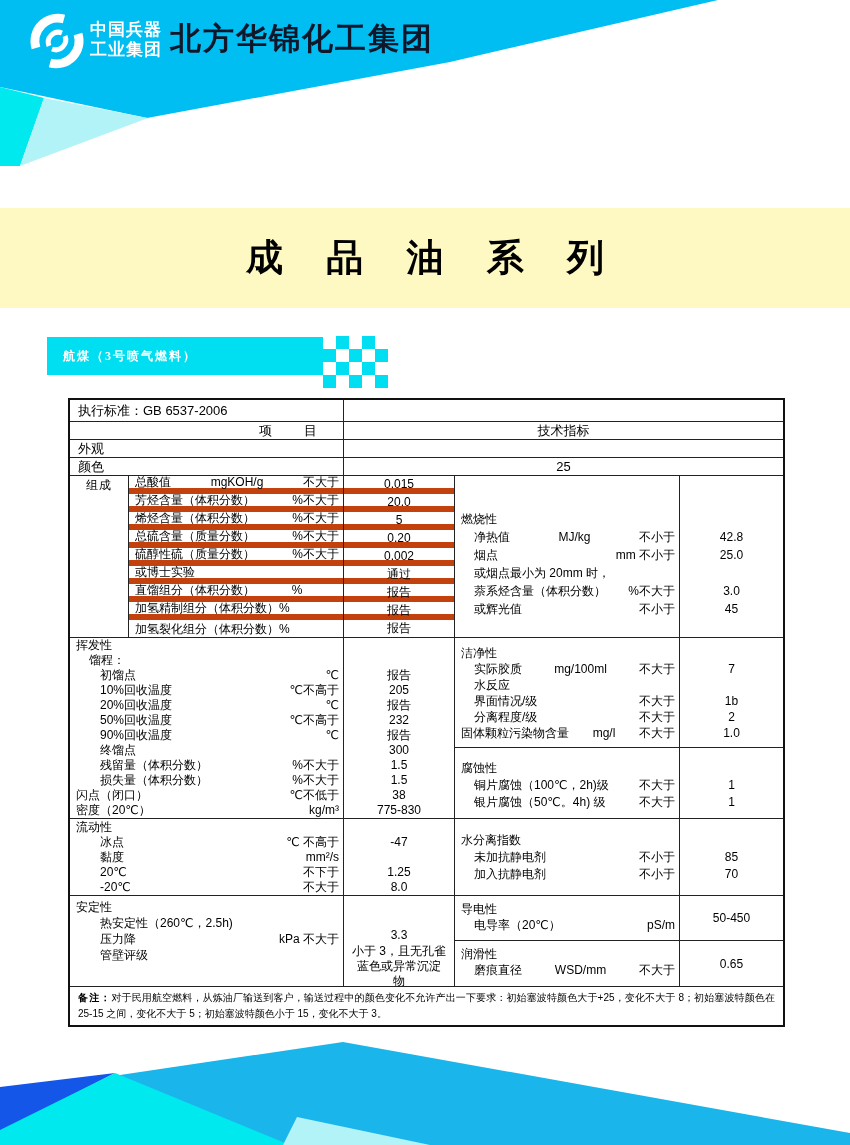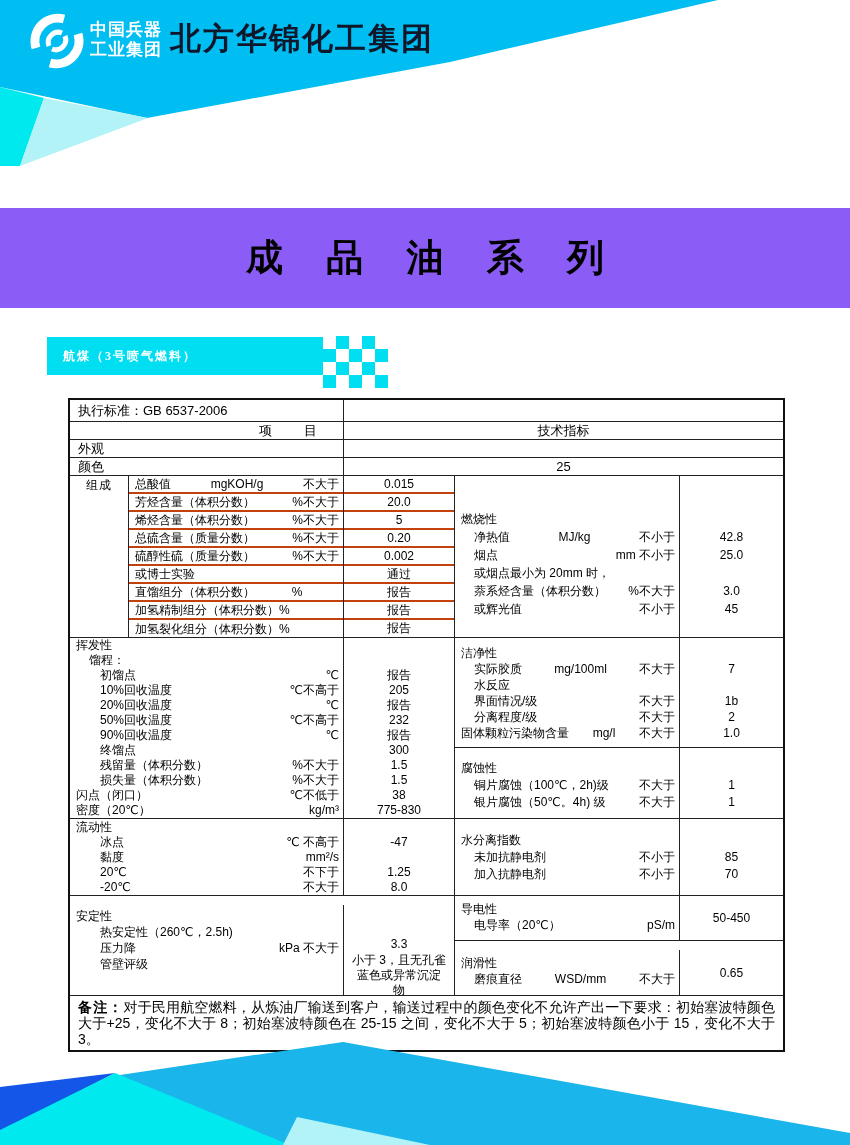--- a/index.html
+++ b/index.html
@@ -14,21 +14,21 @@
 
   
   .hdr-logo{position:absolute;left:28px;top:12px;}
   .hdr-org{position:absolute;left:90px;top:20px;color:#fff;font-weight:bold;
            font-size:17px;line-height:20px;letter-spacing:1px;}
   .hdr-company{position:absolute;left:170px;top:20px;color:#0f172a;font-weight:bold;
            font-size:31px;line-height:38px;letter-spacing:2px;}
 
   
   .title-band{position:absolute;left:0;top:208px;width:850px;height:100px;
-              background:#8b5cf6;display:flex;align-items:center;justify-content:center;}
+              background:#fef9c3;display:flex;align-items:center;justify-content:center;}
   .title-band .t{font-family:"Liberation Serif","DejaVu Serif",serif;font-weight:bold;
               font-size:37px;letter-spacing:17px;padding-left:17px;}
 
   
   .banner{position:absolute;left:47px;top:337px;width:276px;height:38px;background:#00dff2;
           display:flex;align-items:center;}
   .banner .t{font-family:"Liberation Serif","DejaVu Serif",serif;font-weight:bold;color:#fff;
           font-size:12px;letter-spacing:2px;padding-left:16px;white-space:nowrap;}
   .checker{position:absolute;left:323px;top:336px;width:65px;height:52px;
      background:conic-gradient(#00dff2 0 90deg,transparent 90deg 180deg,#00dff2 180deg 270deg,transparent 270deg 360deg);
@@ -41,27 +41,27 @@
   .trow.r1{height:22px;}
   .c1{width:274px;border-right:1px solid #222;height:100%;display:flex;align-items:center;padding-left:8px;font-size:13px;}
   .c2{flex:1;height:100%;display:flex;align-items:center;justify-content:center;font-size:13px;}
   .c1.hdr{justify-content:flex-end;padding-right:24px;letter-spacing:2px;}
 
   .main{display:flex;}
   .left{width:385px;border-right:1px solid #222;}
   .right{width:328px;}
 
   .lsec,.rsec{display:flex;border-bottom:1px solid #222;overflow:hidden;}
-  .lsec:last-child,.rsec:last-child{border-bottom:none;margin-top:9px;}
+  .lsec:last-child,.rsec:last-child{border-bottom:none;}
 
   
   .comp{height:162px;}
   .clabel{width:59px;border-right:1px solid #222;padding-top:3px;text-align:center;letter-spacing:1px;}
   .comp .citems{flex:1;}
-  .comp .iline,.comp .vline{height:18px;line-height:17px;border-bottom:2px solid #c2410c;}
+  .comp .iline,.comp .vline{height:18px;line-height:17px;border-bottom:6px solid #c2410c;}
   .comp .iline:last-child,.comp .vline:last-child{border-bottom:none;}
 
   .iline{display:flex;align-items:center;padding-left:6px;padding-right:4px;}
   .iline .t{white-space:pre;}
   .iline .u{flex:1;text-align:center;white-space:pre;}
   .iline .l{text-align:right;white-space:pre;}
   .ind1{padding-left:19px;}
   .ind2{padding-left:30px;}
 
   .items{flex:1;}
@@ -95,21 +95,21 @@
   .corr .iline,.corr .vline{height:17px;line-height:17px;}
   .water{height:77px;}
   .water .items,.water .vcol{padding-top:13px;}
   .water .iline,.water .vline{height:17px;line-height:17px;}
   .cond,.lub{height:45px;}
   .cond .items,.lub .items{padding-top:5px;}
   .cond .iline,.lub .iline,.cond .vline,.lub .vline{height:16px;line-height:16px;}
   .vcenter{display:flex;align-items:center;justify-content:center;text-align:center;padding-top:0 !important;}
 
   
-  .note{border-top:1px solid #222;padding:3px 8px 3px 8px;font-size:14px;line-height:16px;text-align:justify;}
+  .note{border-top:1px solid #222;padding:3px 8px 3px 8px;font-size:10px;line-height:16px;text-align:justify;}
   .note b{letter-spacing:1px;}
 </style>
 </head>
 <body>
 
 <div id="canvas">
 
   <svg id="deco-top" class="deco" width="850" height="200" viewBox="0 0 850 200">
     <polygon points="0,0 718,0 450,62 147,118 0,87" fill="#00bdf2"></polygon>
     <polygon points="0,87 44,98 20,166 0,166" fill="#00e9ef"></polygon>

